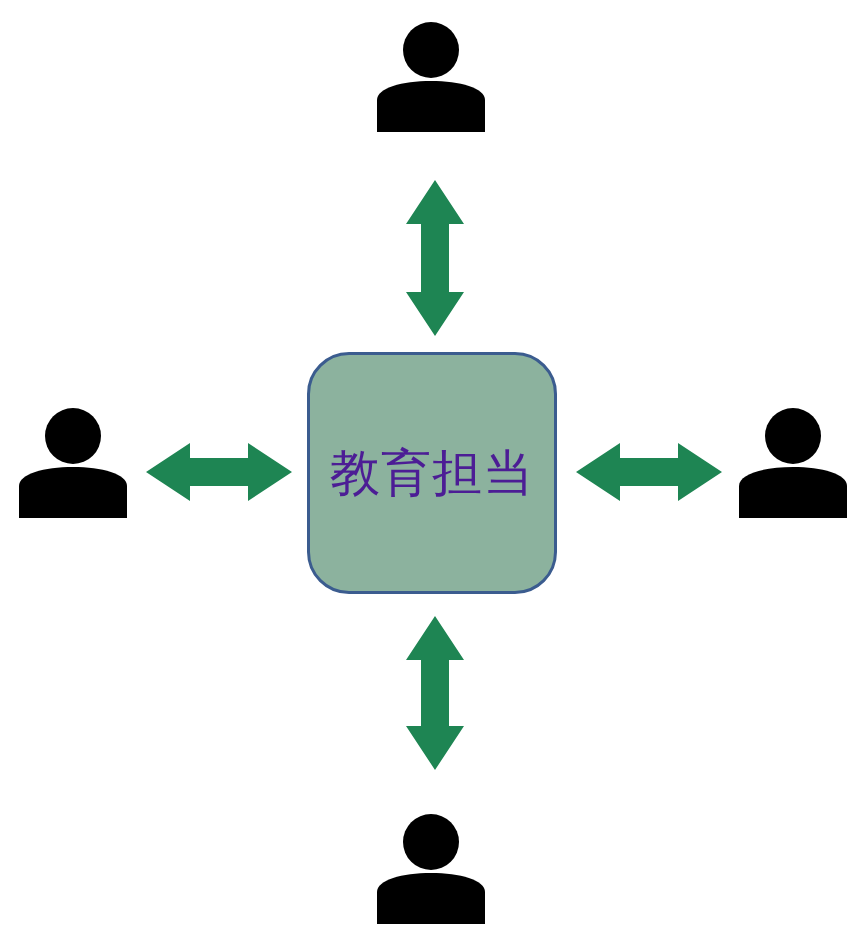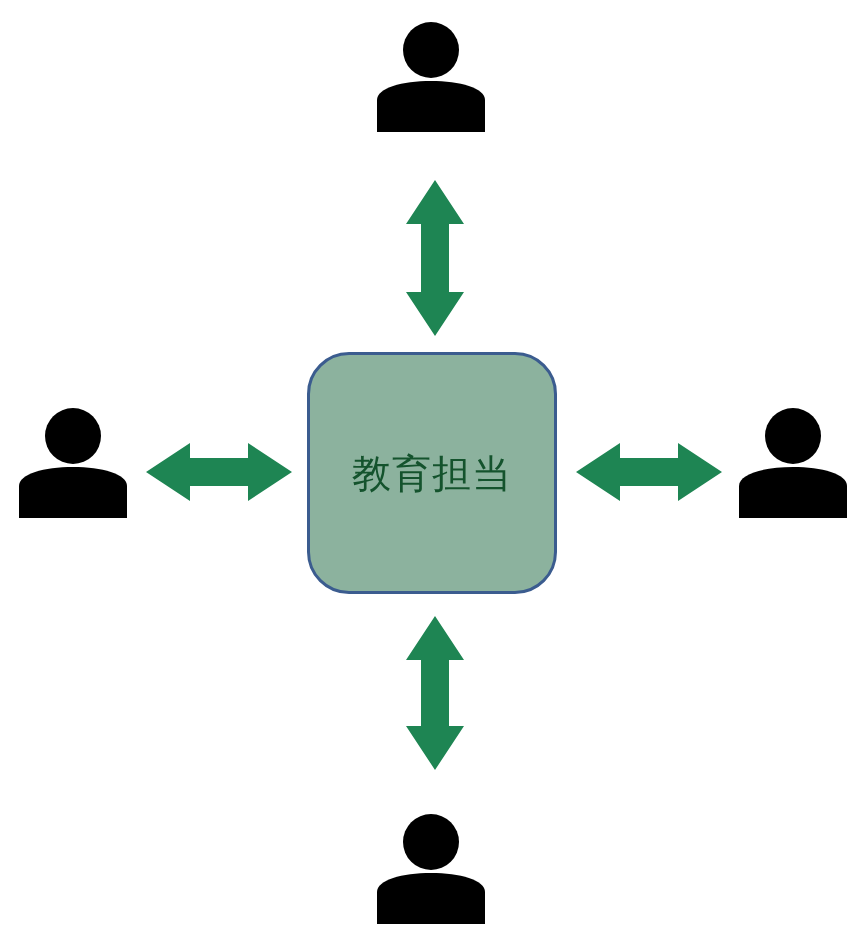--- a/index.html
+++ b/index.html
@@ -58,22 +58,22 @@
     height: 242px;
     box-sizing: border-box;
     background: #8CB29E;
     border: 3px solid #3B5C8F;
     border-radius: 42px;
     display: flex;
     align-items: center;
     justify-content: center;
   }
   #center-label {
-    color: #14532d;
-    font-size: 39px;
+    color: #4c1d95;
+    font-size: 50px;
     font-weight: 400;
     letter-spacing: 1px;
     line-height: 1;
     white-space: nowrap;
     user-select: none;
   }
 </style>
 </head>
 <body>
 

